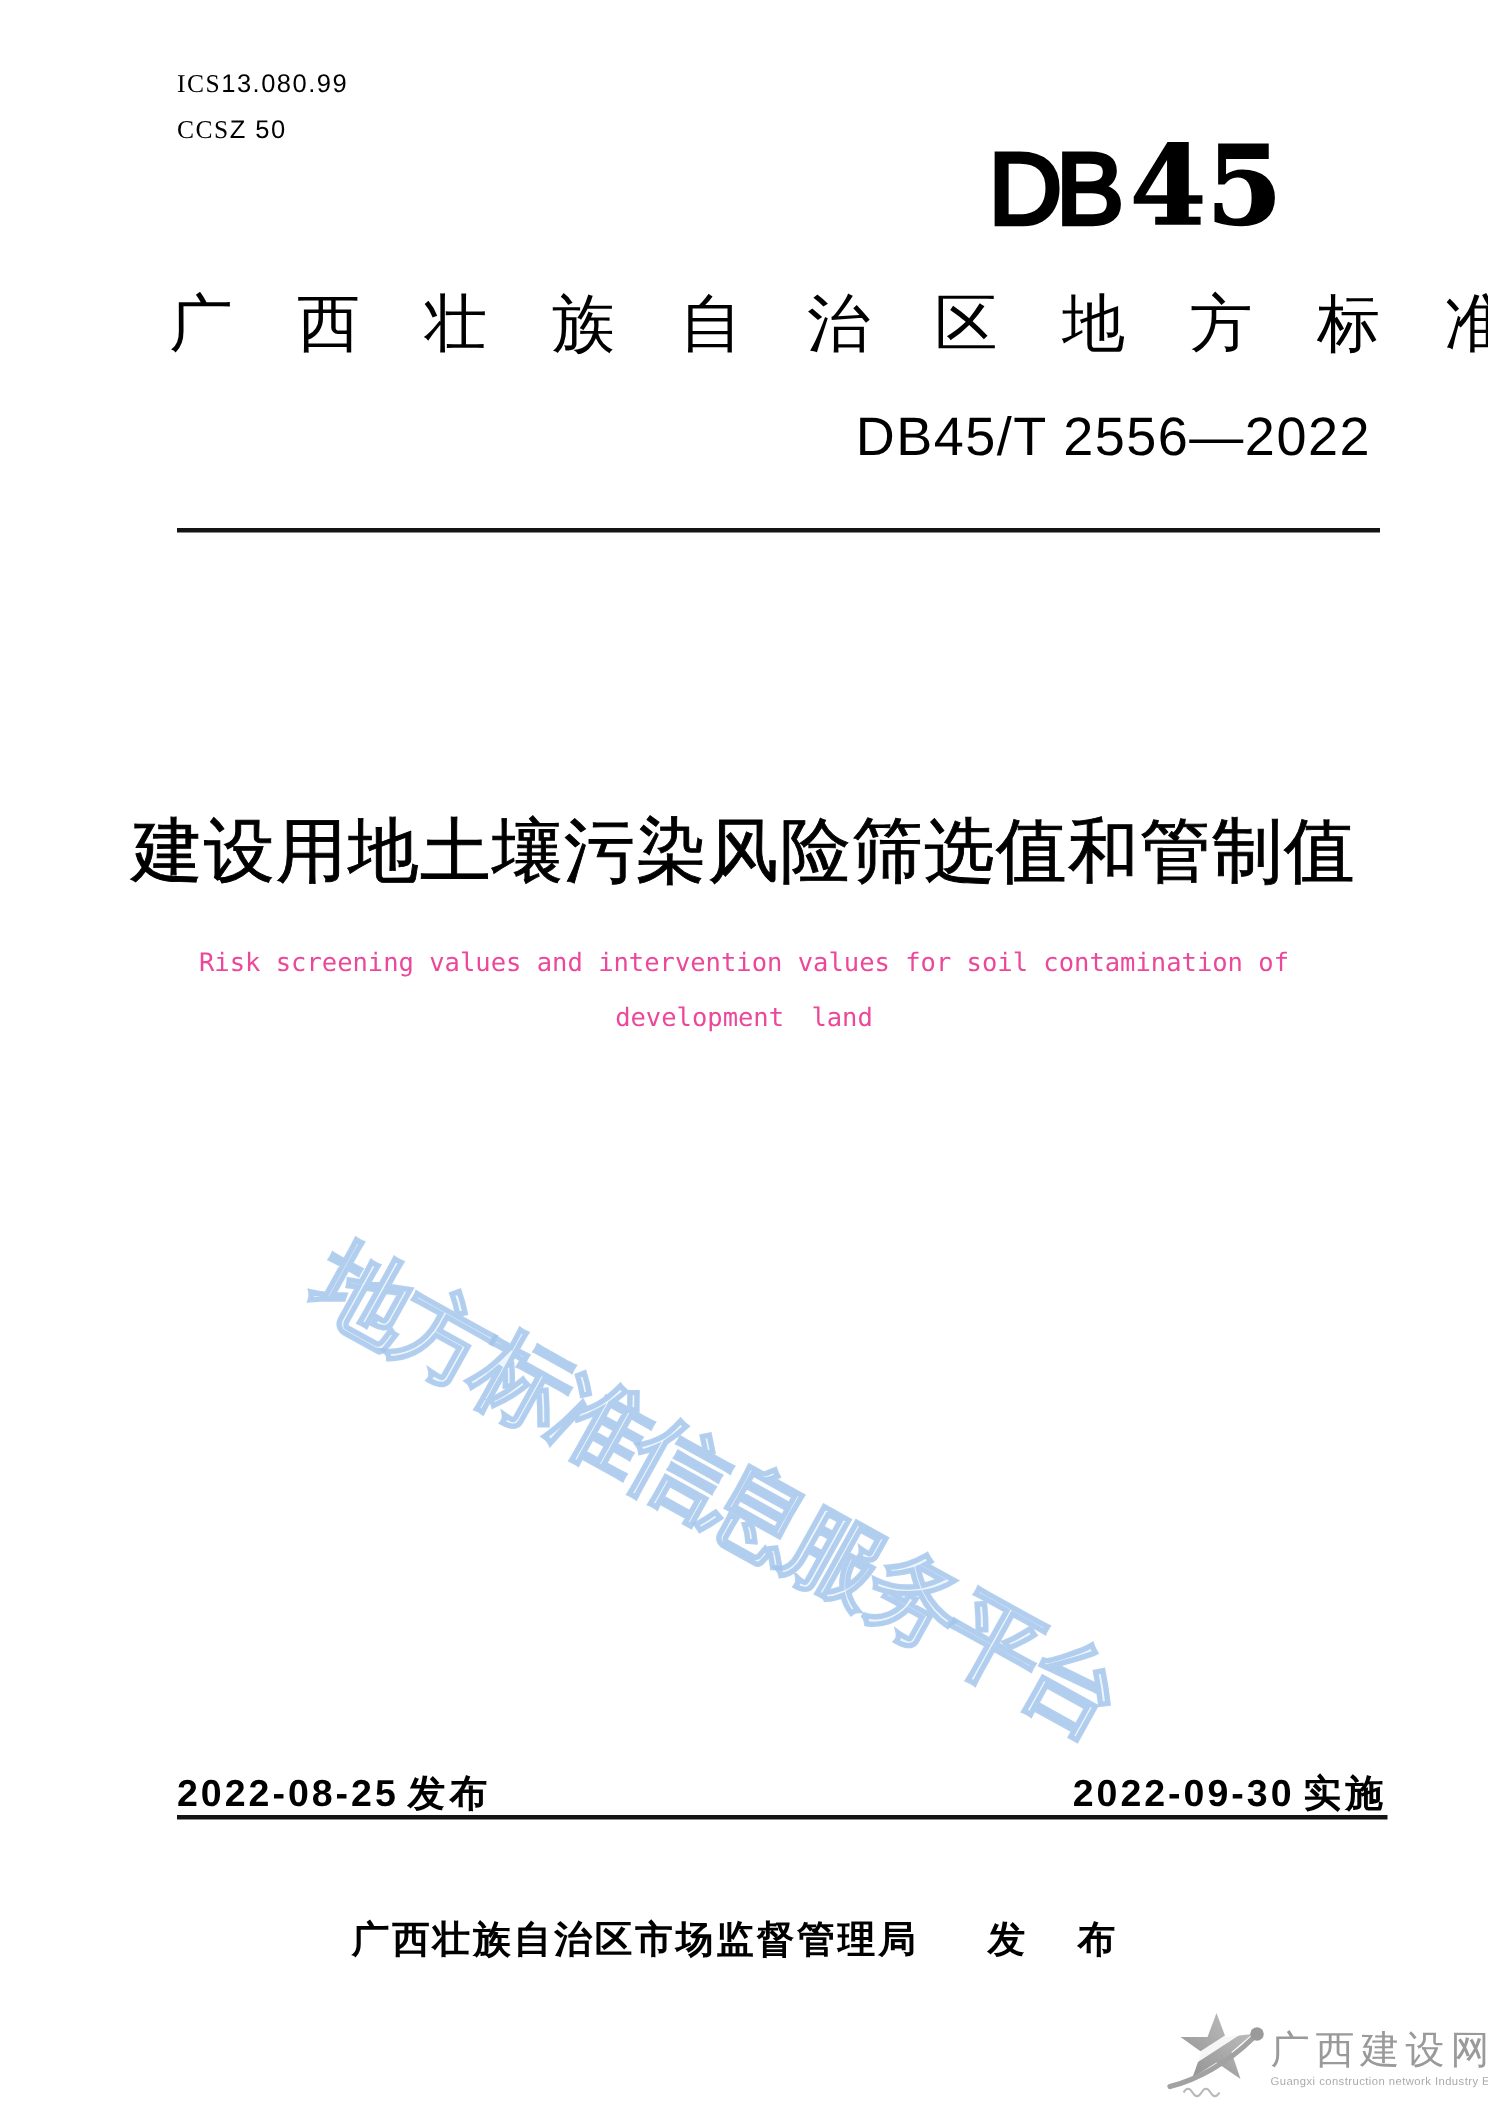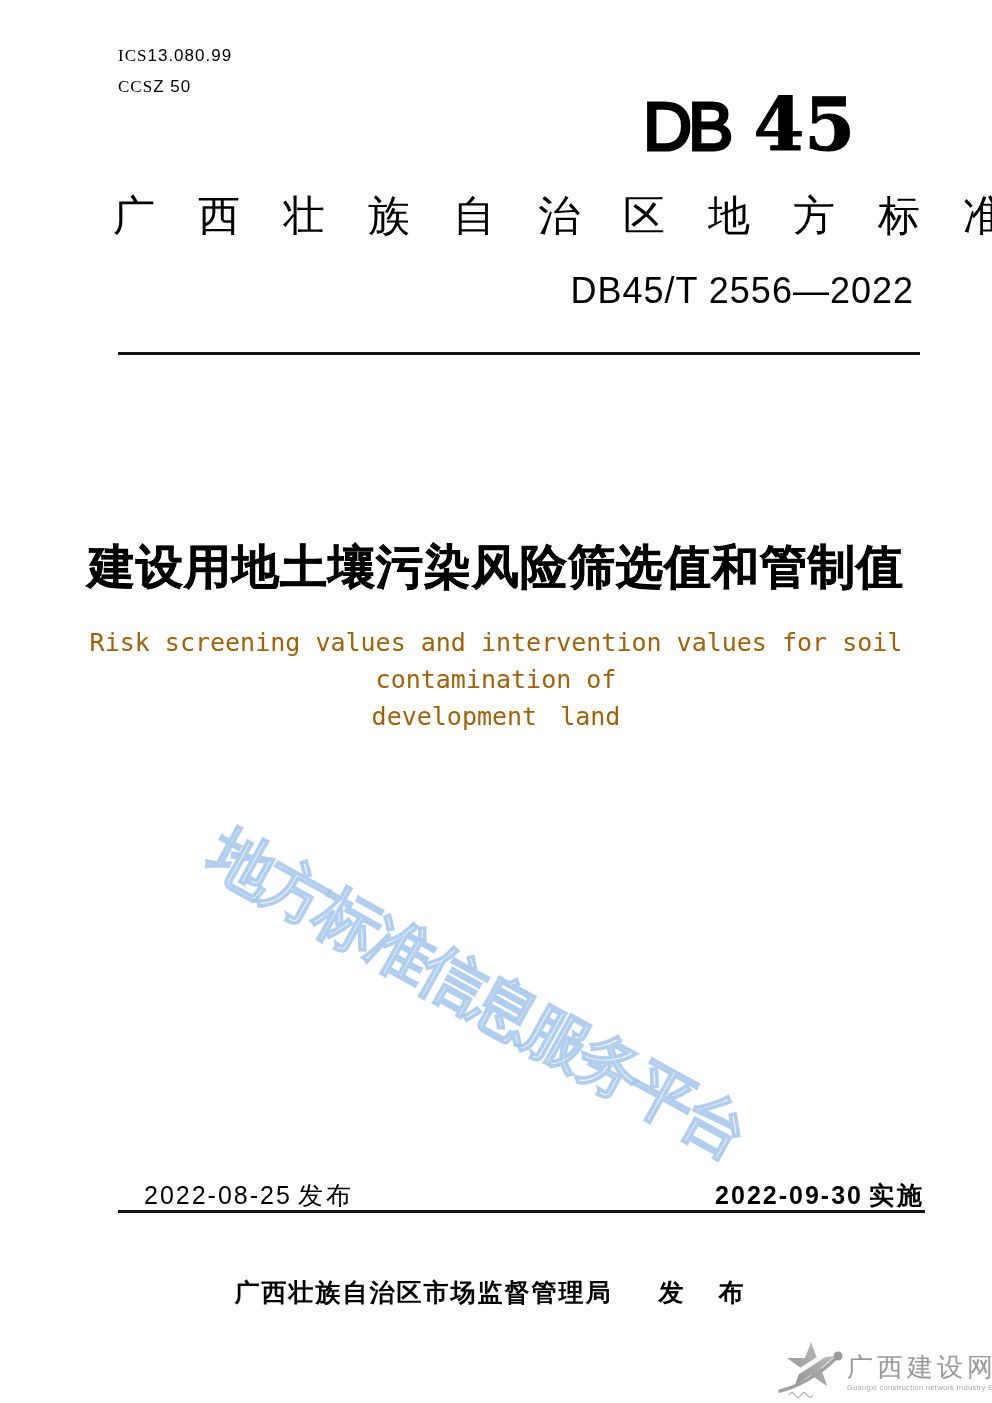--- a/index.html
+++ b/index.html
@@ -19,21 +19,21 @@
 
   
   .db-logo { position:absolute; top:92px; right:137px; white-space:nowrap; line-height:64px; }
   .db-logo .db {
     font-family:"Liberation Sans", sans-serif;
     font-weight:400; font-size:68px; letter-spacing:-4px;
     -webkit-text-stroke:3px #000;
   }
   .db-logo .n45 {
     font-family:"DejaVu Serif", serif;
-    font-weight:700; font-size:73px; margin-left:24px;
+    font-weight:700; font-size:73px; margin-left:8px;
     -webkit-text-stroke:1px #000;
   }
 
   
   .cn-standard-line {
     position:absolute; left:113px; top:193px;
     font-size:42px; font-weight:400; letter-spacing:43px;
     white-space:nowrap; line-height:1.1;
   }
 
@@ -41,45 +41,45 @@
   .std-number {
     position:absolute; right:78px; top:270px;
     font-size:36px; letter-spacing:1px; white-space:nowrap;
   }
 
   .rule-top { position:absolute; left:118px; right:72px; top:352px; height:3px; background:#141414; }
 
   
   .main-title {
     position:absolute; left:0; right:0; top:536px;
-    text-align:center; font-size:47px; font-weight:700; letter-spacing:1px;
+    text-align:center; font-size:47px; font-weight:400; letter-spacing:1px;
     -webkit-text-stroke:0.6px #000;
   }
   .subtitle {
     position:absolute; left:0; right:0; top:624px;
     text-align:center;
     font-family:"DejaVu Sans Mono", monospace;
-    font-size:25px; line-height:37px; color:#a16207;
+    font-size:17px; line-height:37px; color:#ec4899;
   }
   .subtitle .line2 { word-spacing:8px; }
 
   
   .watermark {
     position:absolute; left:236px; top:810px;
     font-size:64px; letter-spacing:-4px; white-space:nowrap;
     transform:rotate(29deg); transform-origin:0 0;
     font-weight:700;
     color:rgba(222,236,251,0.55);
     -webkit-text-stroke:1.6px rgba(163,196,235,0.8);
     text-shadow:1px 1px 0 rgba(255,255,255,0.6);
     pointer-events:none;
   }
 
   
-  .date-left  { position:absolute; left:118px; top:1179px; font-size:25px; letter-spacing:2px; font-weight:400; white-space:nowrap;margin-left:26px; }
+  .date-left  { position:absolute; left:118px; top:1179px; font-size:25px; letter-spacing:2px; font-weight:700; white-space:nowrap; }
   .date-right { position:absolute; right:67px; top:1179px; font-size:25px; letter-spacing:2px; font-weight:700; white-space:nowrap; }
   .date-left .d-label, .date-right .d-label { margin-left:6px; letter-spacing:3px; }
   .rule-bottom { position:absolute; left:118px; right:67px; top:1210px; height:3px; background:#141414; }
 
   
   .publisher {
     position:absolute; left:0; right:0; top:1276px;
     text-align:center; font-size:25px; font-weight:700; letter-spacing:2px;
     white-space:nowrap;
   }

